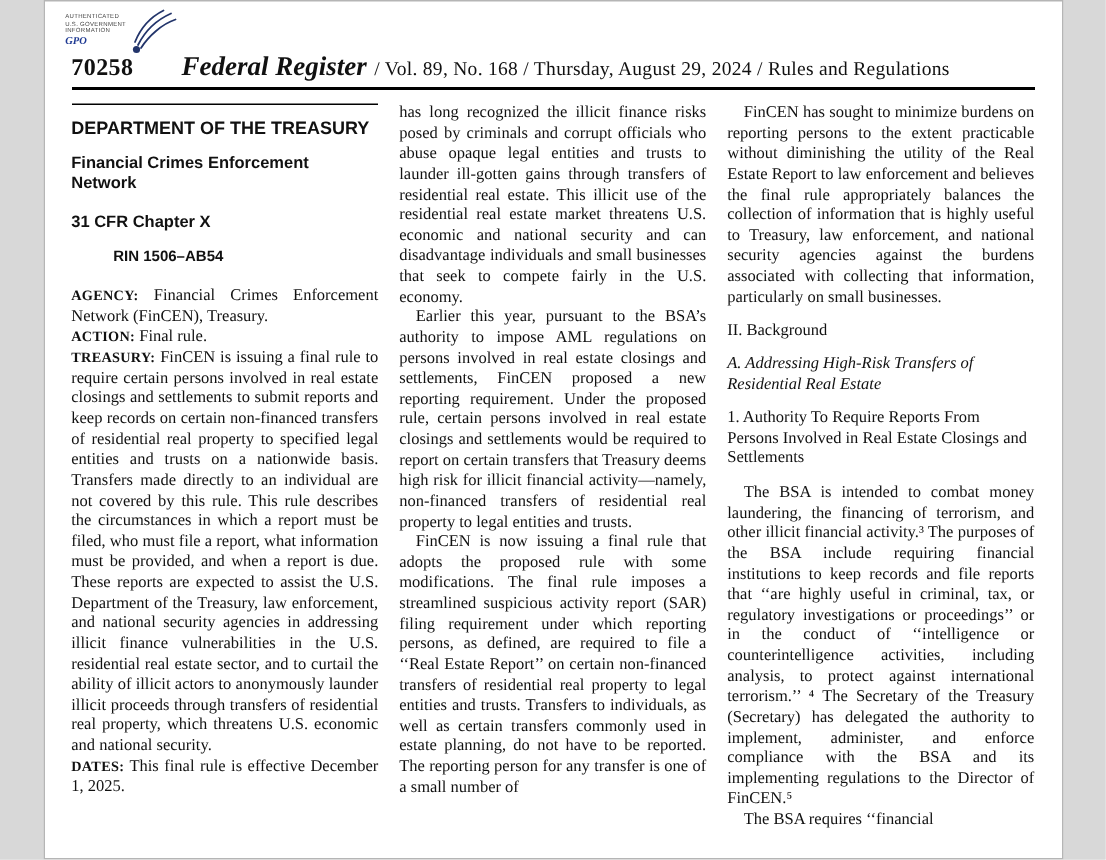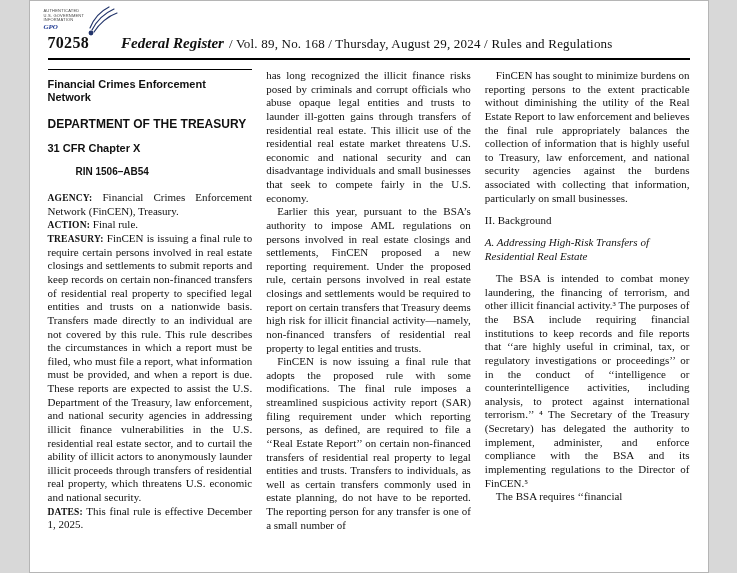--- a/index.html
+++ b/index.html
@@ -11,21 +11,21 @@
   }
   
   .seal { position:absolute; top:6px; left:14px; width:70px; height:30px; }
   .seal-text { position:absolute; top:2px; left:0; line-height:1.15; }
   .seal-text .tiny { font-family:"Liberation Sans",sans-serif; font-size:4px; color:#444; letter-spacing:.2px; }
   .seal-text .gpo { font-family:"Liberation Serif",serif; font-style:italic; font-weight:bold; font-size:7px; color:#1f3a93; }
   .seal svg { position:absolute; left:22px; top:-2px; }
   
   .header { position:absolute; top:33px; left:18px; right:18px; display:flex; align-items:baseline; }
   .pagenum { font-weight:bold; font-size:16px; letter-spacing:.3px; }
-  .journal { font-weight:bold; font-style:italic; font-size:15px; margin-left:32px; }
+  .journal { font-weight:bold; font-style:italic; font-size:18px; margin-left:32px; }
   .meta { font-size:13px; margin-left:5px; letter-spacing:.2px; }
   .header-rule { position:absolute; top:57px; left:18px; right:18px; border-top:2px solid #000; }
   
   .columns { position:absolute; top:68px; left:18px; right:18px; bottom:0; display:flex; gap:14px; }
   .col { flex:1 1 0; font-size:11px; line-height:1.24; text-align:justify; }
   .col p { margin:0; }
   .col p.ind { text-indent:11px; }
   .doc-start-rule { border-top:1px solid #000; margin-bottom:8px; }
   .h-sans { font-family:"Liberation Sans","DejaVu Sans",sans-serif; font-weight:bold; line-height:1.18; text-align:left; }
   .dept   { font-size:12px;   margin-bottom:11px; }
@@ -65,22 +65,22 @@
     <span class="pagenum">70258</span>
     <span class="journal">Federal Register</span>
     <span class="meta">/ Vol. 89, No. 168 / Thursday, August 29, 2024 / Rules and Regulations</span>
   </div>
   <div class="header-rule"></div>
 
   <div class="columns">
 
     <div class="col">
       <div class="doc-start-rule"></div>
+      <div class="h-sans dept">DEPARTMENT OF THE TREASURY</div>
       <div class="h-sans bureau">Financial Crimes Enforcement Network</div>
-      <div class="h-sans dept">DEPARTMENT OF THE TREASURY</div>
       <div class="h-sans chapter">31 CFR Chapter X</div>
       <div class="h-sans rin">RIN 1506–AB54</div>
 
       <p class="blk">
         <span class="lbl">AGENCY:</span>
         <span>Financial Crimes Enforcement Network (FinCEN), Treasury.</span>
       </p>
       <p class="blk">
         <span class="lbl">ACTION:</span>
         <span>Final rule.</span>
@@ -98,18 +98,19 @@
     <div class="col">
       <p>has long recognized the illicit finance risks posed by criminals and corrupt officials who abuse opaque legal entities and trusts to launder ill-gotten gains through transfers of residential real estate. This illicit use of the residential real estate market threatens U.S. economic and national security and can disadvantage individuals and small businesses that seek to compete fairly in the U.S. economy.</p>
       <p class="ind">Earlier this year, pursuant to the BSA’s authority to impose AML regulations on persons involved in real estate closings and settlements, FinCEN proposed a new reporting requirement. Under the proposed rule, certain persons involved in real estate closings and settlements would be required to report on certain transfers that Treasury deems high risk for illicit financial activity—namely, non-financed transfers of residential real property to legal entities and trusts.</p>
       <p class="ind">FinCEN is now issuing a final rule that adopts the proposed rule with some modifications. The final rule imposes a streamlined suspicious activity report (SAR) filing requirement under which reporting persons, as defined, are required to file a ‘‘Real Estate Report’’ on certain non-financed transfers of residential real property to legal entities and trusts. Transfers to individuals, as well as certain transfers commonly used in estate planning, do not have to be reported. The reporting person for any transfer is one of a small number of</p>
     </div>
 
     <div class="col">
       <p class="ind">FinCEN has sought to minimize burdens on reporting persons to the extent practicable without diminishing the utility of the Real Estate Report to law enforcement and believes the final rule appropriately balances the collection of information that is highly useful to Treasury, law enforcement, and national security agencies against the burdens associated with collecting that information, particularly on small businesses.</p>
       <div class="h-serif-bold">II. Background</div>
       <div class="h-serif-italic">A. Addressing High-Risk Transfers of Residential Real Estate</div>
+      <div class="h-serif-plain">1. Authority To Require Reports From Persons Involved in Real Estate Closings and Settlements</div>
       <p class="ind">The BSA is intended to combat money laundering, the financing of terrorism, and other illicit financial activity.³ The purposes of the BSA include requiring financial institutions to keep records and file reports that ‘‘are highly useful in criminal, tax, or regulatory investigations or proceedings’’ or in the conduct of ‘‘intelligence or counterintelligence activities, including analysis, to protect against international terrorism.’’ ⁴ The Secretary of the Treasury (Secretary) has delegated the authority to implement, administer, and enforce compliance with the BSA and its implementing regulations to the Director of FinCEN.⁵</p>
       <p class="ind">The BSA requires ‘‘financial</p>
     </div>
 
   </div>
 </div>
 
 </body></html>

